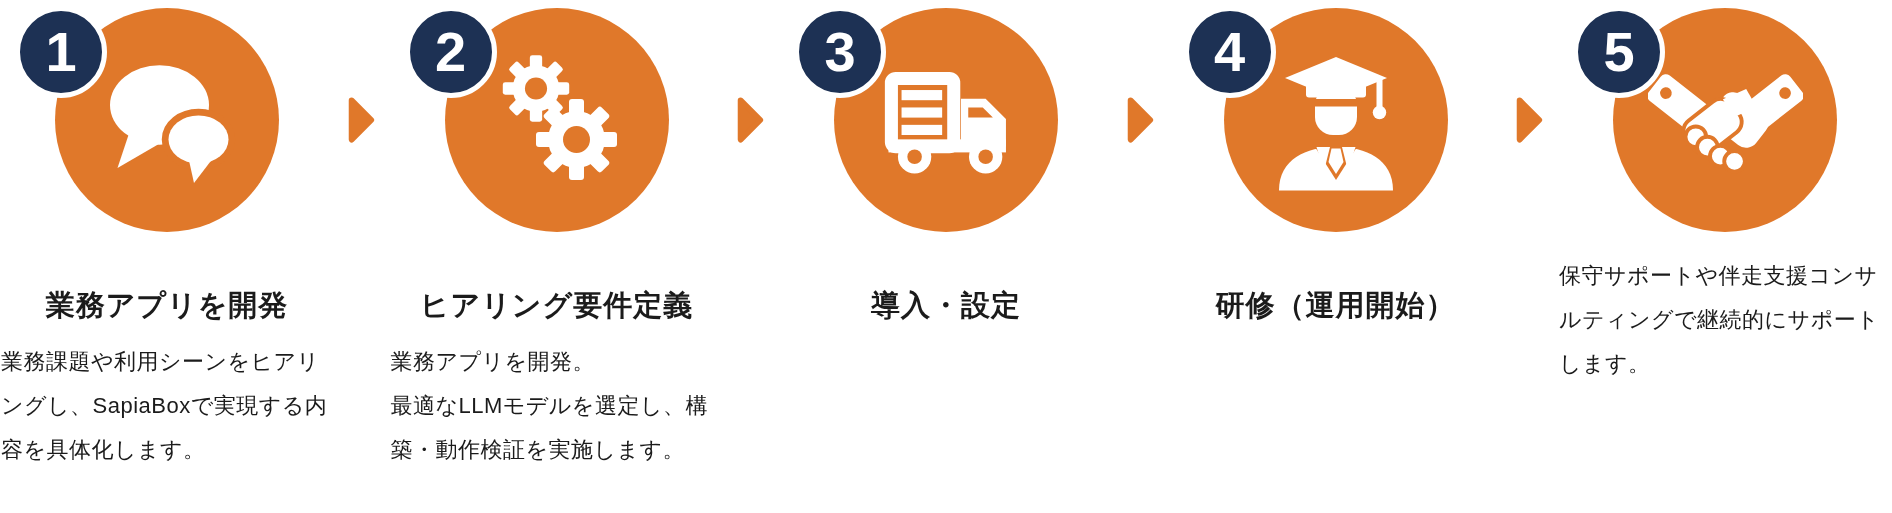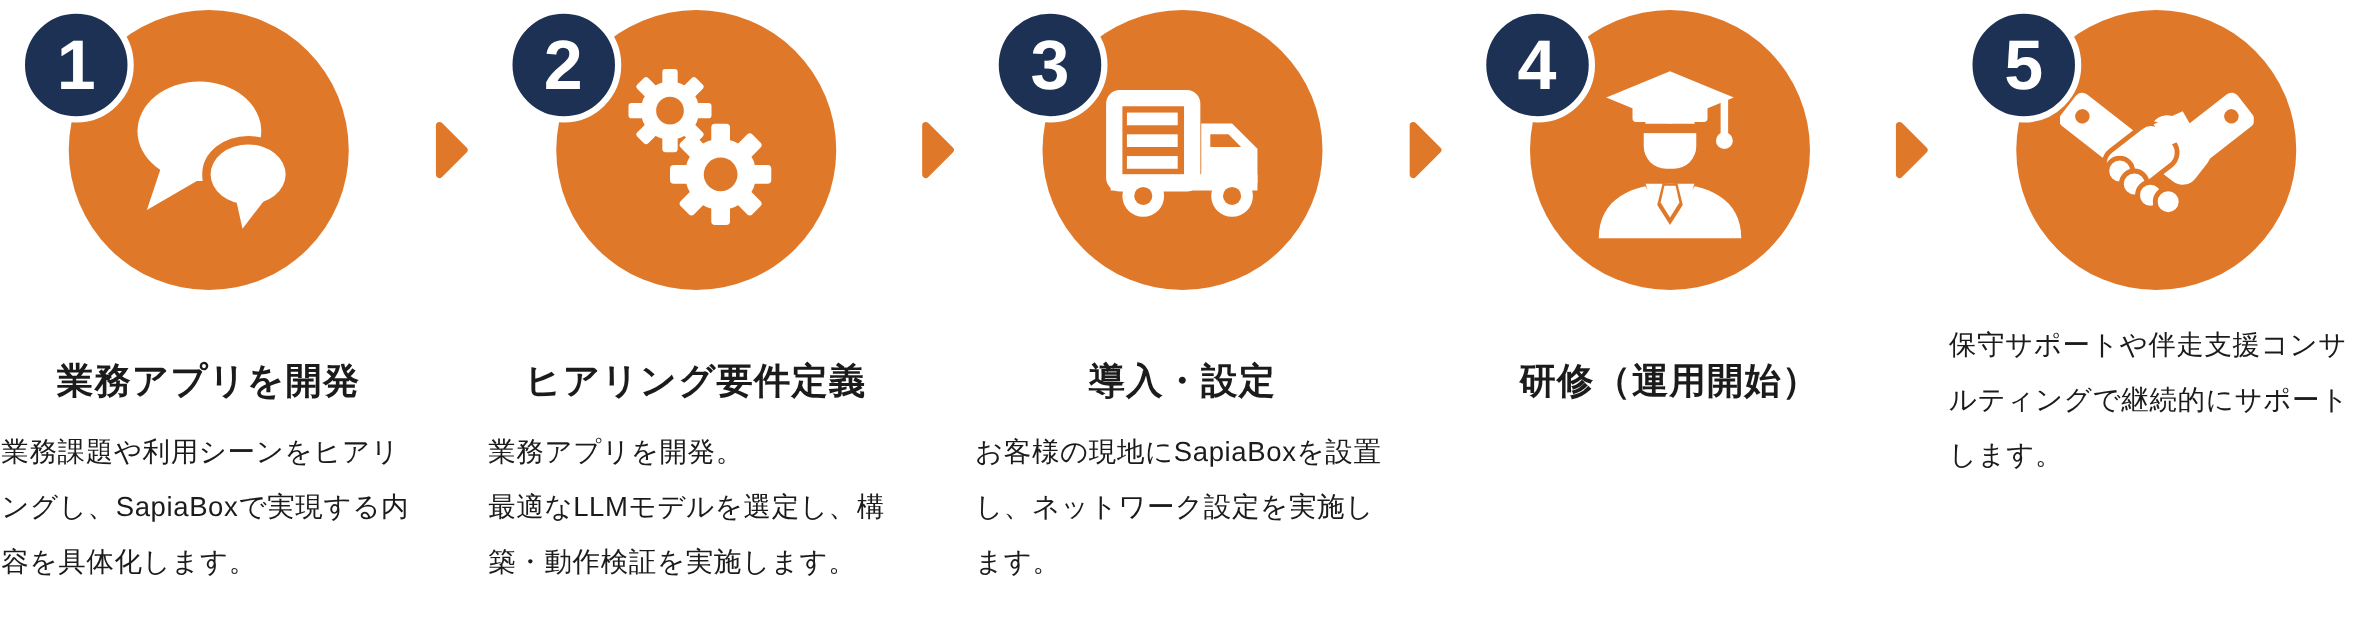--- a/index.html
+++ b/index.html
@@ -143,21 +143,20 @@
             <circle cx="28" cy="75" r="11.5" fill="#fff"></circle>
             <circle cx="28" cy="75" r="5" fill="var(--orange)"></circle>
             <circle cx="77" cy="75" r="11.5" fill="#fff"></circle>
             <circle cx="77" cy="75" r="5" fill="var(--orange)"></circle>
           </svg>
         </div>
         <div class="badge">3</div>
       </div>
     </div>
     <div class="step-title">導入・設定</div>
-    <div class="step-desc">お客様の現地にSapiaBoxを設置し、ネットワーク設定を実施します。</div>
   </div>
 
   <div class="arrow-gap">
     <svg width="30" height="52" viewBox="0 0 26 44">
       <path d="M4,5 L21,22 L4,39 Z" fill="var(--orange)" stroke="var(--orange)" stroke-width="5" stroke-linejoin="round"></path>
     </svg>
   </div>
 
   <div class="step">
     <div class="icon-band">

